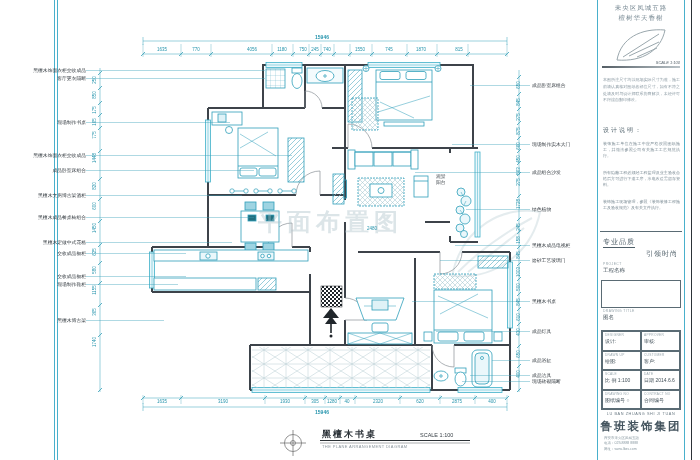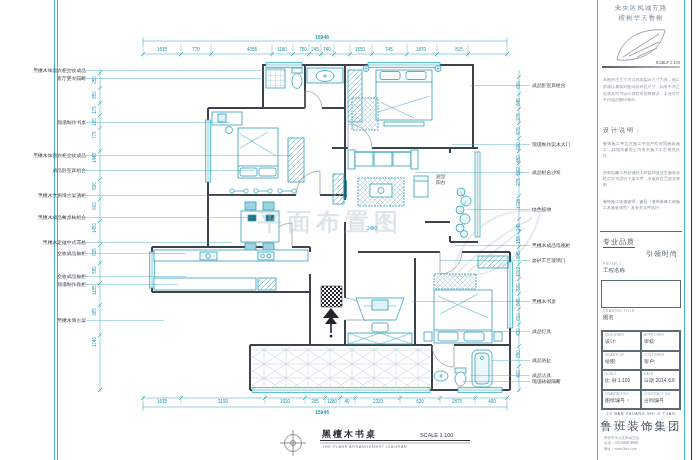--- a/index.html
+++ b/index.html
@@ -39,21 +39,21 @@
   .tb-en{font-size:3.4px;color:#98a6ad;letter-spacing:.4px;text-transform:uppercase;}
   .tb-cn{font-size:5.5px;color:#44525b;}
   .tb-box{left:3px;right:3px;border:.5px solid #5a6b74;}
   .tb-grid{left:3px;right:3px;top:330px;height:78px;display:grid;position:absolute;
            grid-template-columns:1fr 1fr;grid-template-rows:repeat(4,1fr);
            border:.5px solid #5a6b74;}
   .tb-grid .cell{border:.25px solid #5a6b74;padding:1px 2px;overflow:hidden;}
   .cell .fen{display:block;font-size:3.2px;color:#98a6ad;text-transform:uppercase;letter-spacing:.3px;}
   .cell .fcn{display:block;font-size:5px;color:#44525b;margin-top:1px;}
   .tb-coen{left:0;right:0;text-align:center;font-size:3.8px;color:#6a7a84;letter-spacing:.6px;}
-  .tb-cocn{left:0;right:0;text-align:center;font-size:11.5px;font-weight:normal;color:#44545e;letter-spacing:2px;}
+  .tb-cocn{left:0;right:0;text-align:center;font-size:11.5px;font-weight:bold;color:#44545e;letter-spacing:2px;}
   .tb-contact{left:6px;right:3px;font-size:3.5px;line-height:5.4px;color:#8a9aa2;}
   .wmark{position:absolute;font-size:24px;font-weight:bold;color:#a9bfc7;opacity:.4;letter-spacing:5px;}
 </style>
 </head>
 <body>
 
 <div class="sheet">
 
   <div class="vline" style="left:54px"></div>
   <div class="vline" style="left:57px"></div>

